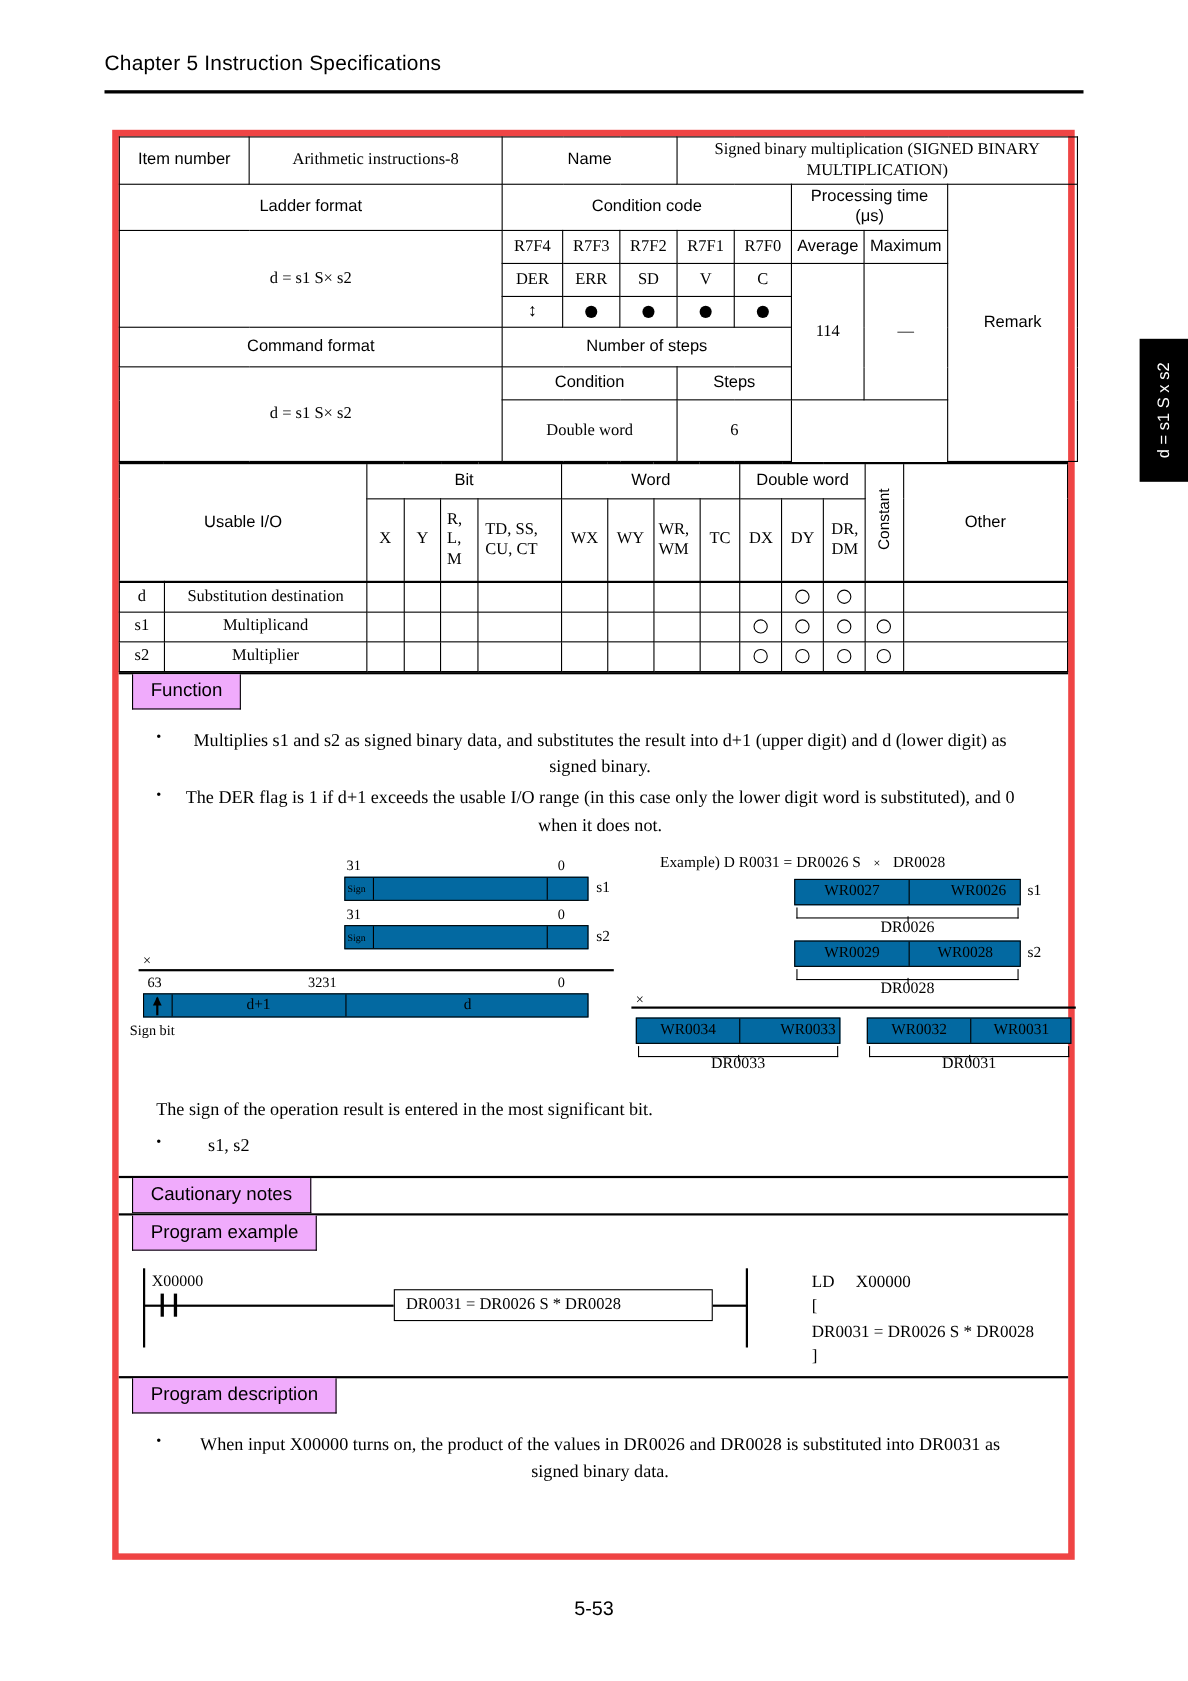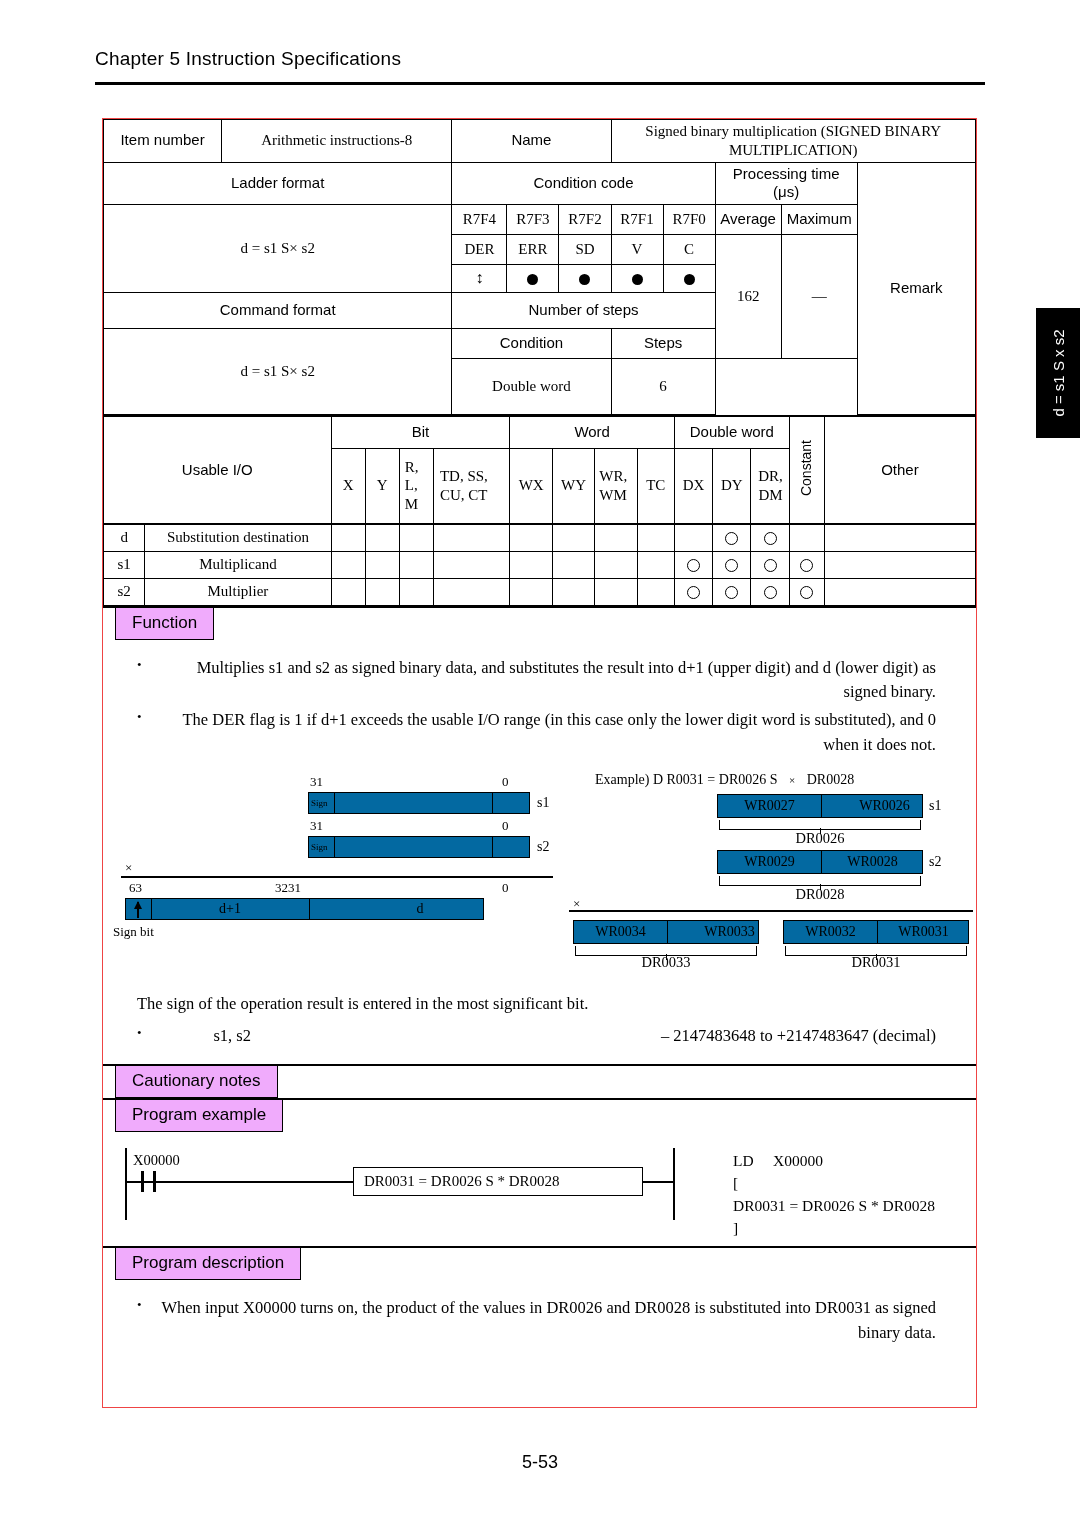--- a/index.html
+++ b/index.html
@@ -57,21 +57,21 @@
     font-family: "Liberation Sans", sans-serif;
     font-size: 15px;
   }
 
   
   .sheet {
     position: absolute;
     left: 102px;
     top: 118px;
     width: 875px;
-    border: 1px solid #ef4444;
+    border: 6px solid #ef4444;
     box-sizing: border-box;
   }
 
   table.grid {
     border-collapse: collapse;
     width: 100%;
     table-layout: fixed;
   }
   table.grid td {
     border: 1px solid #000;
@@ -144,21 +144,21 @@
   ul.bullets {
     margin: 6px 0 0 0;
     padding: 0 40px 0 52px;
     list-style: none;
   }
   ul.bullets li {
     position: relative;
     font-size: 16.5px;
     line-height: 1.5;
     margin-bottom: 3px;
-    text-align: right;
+    text-align: center;
   }
   ul.bullets li::before {
     content: "\2022";
     position: absolute;
     left: -18px;
     top: -1px;
     font-size: 13px;
   }
   .plain-line {
     padding: 0 40px 0 34px;
@@ -358,21 +358,21 @@
         <td class="sans">Average</td>
         <td class="sans">Maximum</td>
       </tr>
 
       <tr style="height:30px">
         <td class="serif">DER</td>
         <td class="serif">ERR</td>
         <td class="serif">SD</td>
         <td class="serif">V</td>
         <td class="serif">C</td>
-        <td class="serif nb-b" rowspan="4">162</td>
+        <td class="serif nb-b" rowspan="4">114</td>
         <td class="serif nb-b" rowspan="4">—</td>
       </tr>
 
       <tr style="height:28px">
         <td><span class="updown">↕</span></td>
         <td><span class="dot"></span></td>
         <td><span class="dot"></span></td>
         <td><span class="dot"></span></td>
         <td><span class="dot"></span></td>
       </tr>
@@ -522,21 +522,21 @@
           <div class="seg" style="left:0; width:183px;"></div>
         </div>
         <div class="rowtag" style="left:434px; top:67px;">s2</div>
 
         <div class="opx" style="left:22px; top:88px;">×</div>
         <div class="hrule" style="left:18px; top:104px; width:432px;"></div>
 
         <div class="tick-lbl" style="left:26px; top:108px;">63</div>
         <div class="tick-lbl" style="left:172px; top:108px;">3231</div>
         <div class="tick-lbl" style="left:399px; top:108px;">0</div>
-        <div class="bitbox" style="left:22px; top:126px; width:359px; height:22px;">
+        <div class="bitbox" style="left:22px; top:126px; width:405px; height:22px;">
           <div class="seg" style="left:0; width:25px;"></div>
           <div class="seg" style="left:0; width:183px;">
             <div class="cellTxt" style="left:25px; width:158px;">d+1</div>
           </div>
           <div class="cellTxt" style="left:183px; width:222px;">d</div>
         </div>
         <div class="arrowUp" style="left:34px; top:130px; height:16px;"></div>
         <div class="lbl-abs" style="left:10px; top:152px; font-size:13px;">Sign bit</div>
 
         <div class="lbl-abs" style="left:492px; top:0px; font-size:14px;">
@@ -595,21 +595,20 @@
         <div class="lbl-abs" style="left:682px; top:182px; width:182px; text-align:center;">DR0031</div>
       </div>
 
       <div class="plain-line" style="margin-top:30px;">The sign of the operation result is entered in the most significant bit.</div>
 
       <ul class="bullets" style="margin-top:8px;">
         <li>
           <div class="range-row">
             <div class="range-label">s1, s2</div>
             <div class="range-vals">
-              <div>– 2147483648 to +2147483647 (decimal)</div>
             </div>
           </div>
         </li>
       </ul>
     </div>
   </div>
 
   <div class="sec-band">
     <div class="sec-label">Cautionary notes</div>
   </div>

